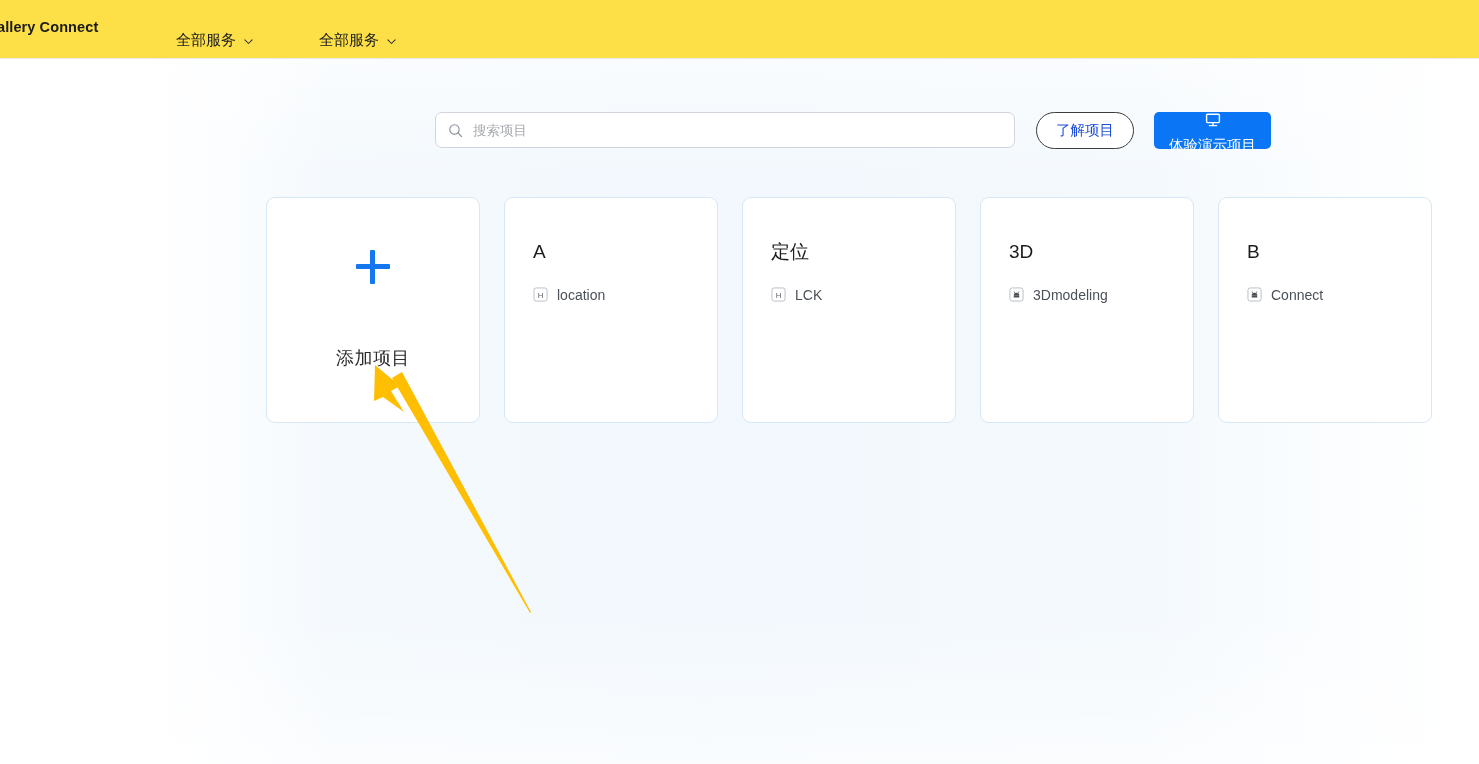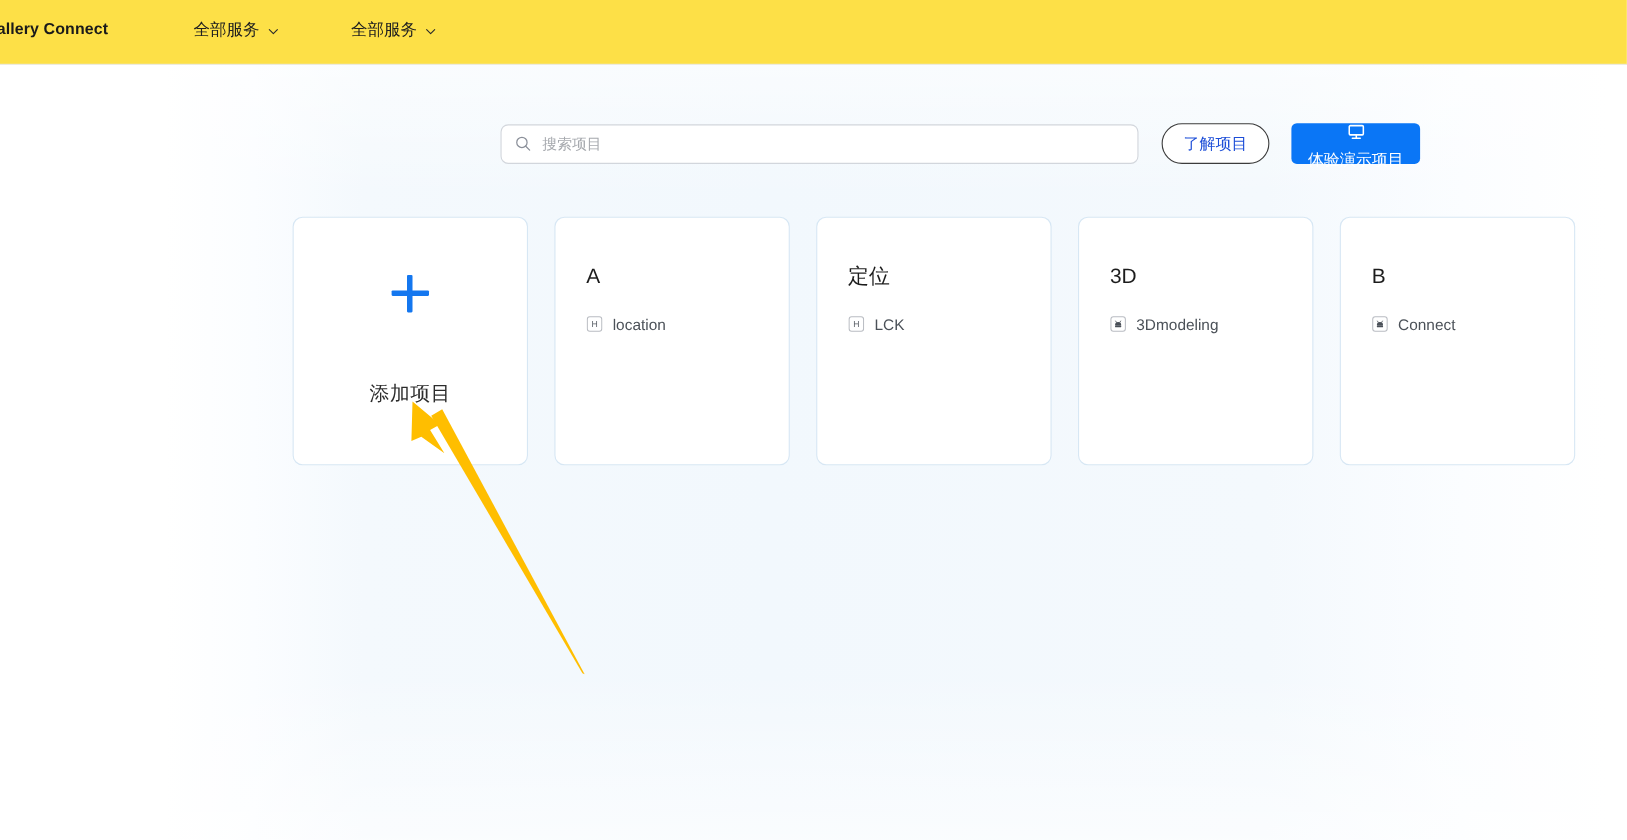--- a/index.html
+++ b/index.html
@@ -53,21 +53,21 @@
     left: -3px;
     top: 19px;
     font-size: 14.5px;
     font-weight: bold;
     color: #1a1a1a;
     letter-spacing: .1px;
     white-space: nowrap;
   }
   .nav-item {
     position: absolute;
-    top: 18px;
+    top: 31px;
     display: flex;
     align-items: center;
     gap: 7px;
     font-size: 15px;
     color: #202020;
     cursor: pointer;
     white-space: nowrap;
   }
   .nav-item.n1 { left: 176px; }
   .nav-item.n2 { left: 319px; }
@@ -76,24 +76,23 @@
     width: 11px;
     height: 11px;
     position: relative;
     top: 1px;
   }
   .chev svg { display: block; }
 
   
   .toolbar {
     position: absolute;
-    left: 431px;
+    left: 411px;
     top: 112px;
     display: flex;
-    align-items: center;
     z-index: 3;
     padding-left: 24px;
   }
   .search-box {
     width: 580px;
     height: 36px;
     border: 1px solid #d2d6dc;
     border-radius: 7px;
     background: #ffffff;
     display: flex;

